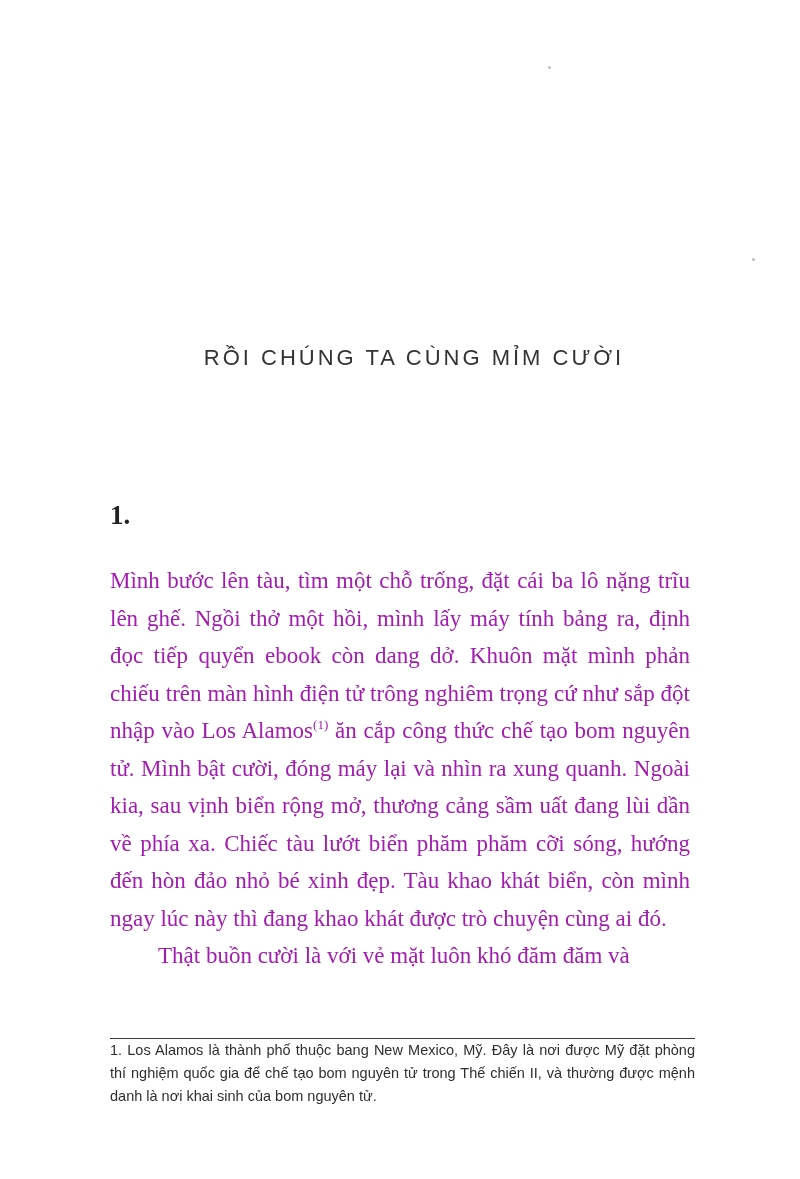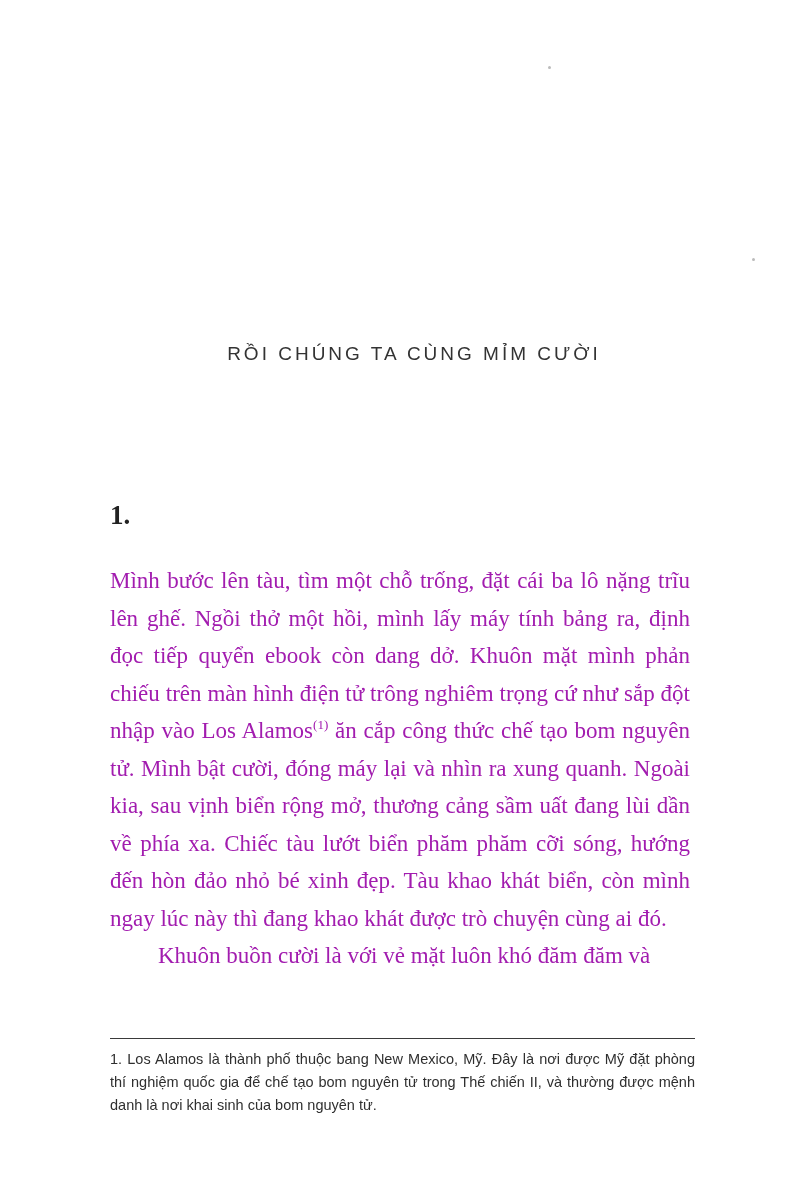--- a/index.html
+++ b/index.html
@@ -16,21 +16,21 @@
     font-family: "Liberation Serif", serif;
     color: #2b2b2b;
   }
   .chapter-title {
     position: absolute;
     top: 330px;
     left: 0;
     right: 0;
     text-align: center;
     font-family: "Liberation Sans", sans-serif;
-    font-size: 19px;
+    font-size: 22px;
     font-weight: 500;
     letter-spacing: 3px;
     color: #333333;
     white-space: nowrap;
     padding-left: 28px;
   }
   .section-number {
     position: absolute;
     top: 500px;
     left: 110px;
@@ -59,21 +59,20 @@
     font-size: 13px;
     line-height: 0;
     vertical-align: super;
   }
   .footnote-block {
     position: absolute;
     top: 1038px;
     left: 110px;
     width: 585px;
     border-top: 1.5px solid #3a3a3a;
-    padding-top: 9px;
   }
   .footnote-text {
     margin: 0;
     font-family: "Liberation Sans", sans-serif;
     font-size: 14.5px;
     line-height: 23px;
     text-align: justify;
     color: #2f2f2f;
   }
   .speck {
@@ -93,20 +92,20 @@
 
   <span class="speck speck-1"></span>
   <span class="speck speck-2"></span>
 
   <h1 class="chapter-title">RỒI CHÚNG TA CÙNG MỈM CƯỜI</h1>
 
   <div class="section-number">1.</div>
 
   <div class="body-block">
     <p class="body-p"><span>Mình bước lên tàu, tìm một chỗ trống, đặt cái ba lô nặng trĩu lên ghế. Ngồi thở một hồi, mình lấy máy tính bảng ra, định đọc tiếp quyển ebook còn dang dở. Khuôn mặt mình phản chiếu trên màn hình điện tử trông nghiêm trọng cứ như sắp đột nhập vào Los Alamos</span><sup>(1)</sup><span> ăn cắp công thức chế tạo bom nguyên tử. Mình bật cười, đóng máy lại và nhìn ra xung quanh. Ngoài kia, sau vịnh biển rộng mở, thương cảng sầm uất đang lùi dần về phía xa. Chiếc tàu lướt biển phăm phăm cỡi sóng, hướng đến hòn đảo nhỏ bé xinh đẹp. Tàu khao khát biển, còn mình ngay lúc này thì đang khao khát được trò chuyện cùng ai đó.</span></p>
-    <p class="body-p indent">Khuôn buồn cười là với vẻ mặt luôn khó đăm đăm và</p>
+    <p class="body-p indent">Thật buồn cười là với vẻ mặt luôn khó đăm đăm và</p>
   </div>
 
   <div class="footnote-block">
     <p class="footnote-text">1. Los Alamos là thành phố thuộc bang New Mexico, Mỹ. Đây là nơi được Mỹ đặt phòng thí nghiệm quốc gia để chế tạo bom nguyên tử trong Thế chiến II, và thường được mệnh danh là nơi khai sinh của bom nguyên tử.</p>
   </div>
 
 </div>
 
 </body></html>

